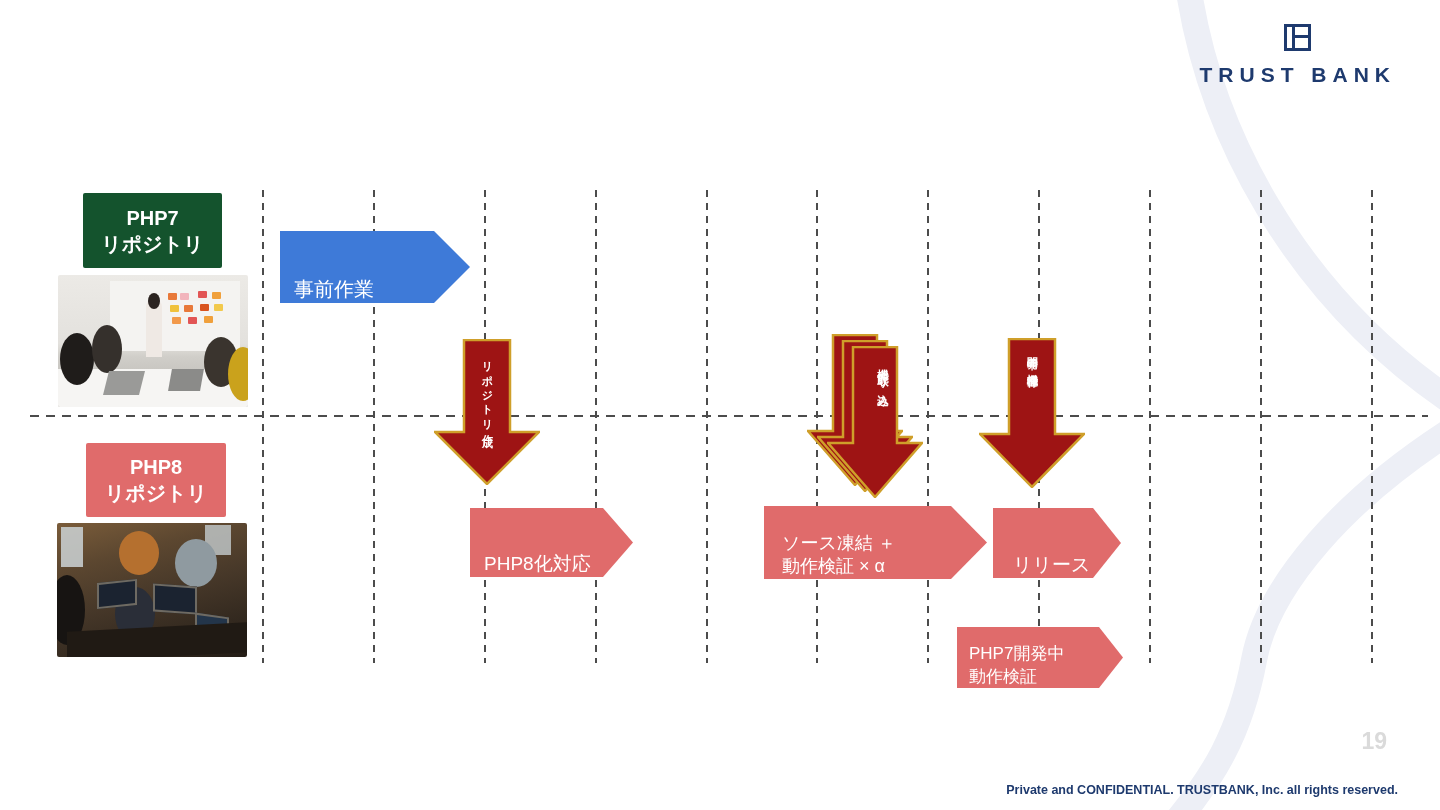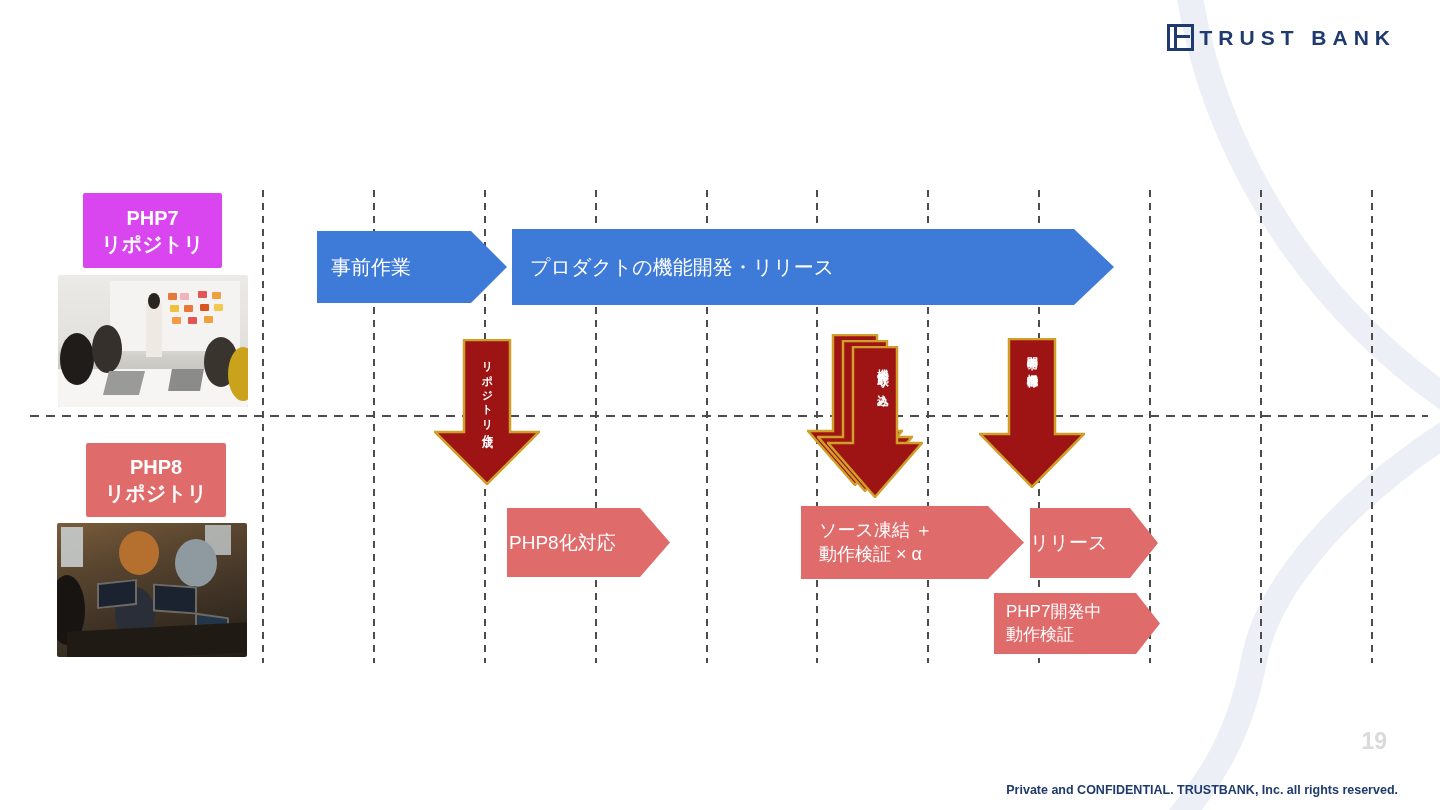--- a/index.html
+++ b/index.html
@@ -6,41 +6,41 @@
   html,body { background:#888; }
   .slide {
     position:relative; width:1440px; height:810px; margin:0 auto;
     background:#ffffff; overflow:hidden;
     font-family:"Liberation Sans","DejaVu Sans",sans-serif;
   }
   
   .curve-svg { position:absolute; left:0; top:0; z-index:0; }
 
   
-  .logo { position:absolute; top:24px; right:44px; display:flex; align-items:center; gap:6px; z-index:5; }
+  .logo { position:absolute; top:24px; right:44px; display:flex; align-items:center; gap:12px; z-index:5;flex-direction:column; }
   .logo-icon { width:27px; height:27px; border:3px solid #1e3a6e; display:grid; grid-template-columns:36% 64%; }
   .logo-icon .col-l { border-right:3px solid #1e3a6e; }
   .logo-icon .col-r { display:grid; grid-template-rows:1fr 1fr; }
   .logo-icon .r-top { border-bottom:3px solid #1e3a6e; }
   .logo-text { color:#1e3a6e; font-size:21px; font-weight:bold; letter-spacing:6px; }
 
   
   .title { position:absolute; top:82px; left:0; width:1000px; text-align:center; left:220px;
            font-size:41px; font-weight:bold; color:#2c3d8e; letter-spacing:1px; z-index:5; }
 
   
   .vline { position:absolute; top:190px; height:473px; width:2px; z-index:1;
            background:repeating-linear-gradient(180deg,#4c4c4c 0 7px,transparent 7px 13px); }
   .hline { position:absolute; left:30px; top:415px; width:1398px; height:2px; z-index:1;
            background:repeating-linear-gradient(90deg,#4c4c4c 0 9px,transparent 9px 16px); }
 
   
   .lane-box { position:absolute; z-index:3; display:flex; flex-direction:column; justify-content:center;
               align-items:center; color:#fff; font-weight:bold; font-size:20px; line-height:1.3; border-radius:2px; }
-  .lane-php7 { left:83px; top:193px; width:139px; height:75px; background:#d946ef; }
+  .lane-php7 { left:83px; top:193px; width:139px; height:75px; background:#14532d; }
   .lane-php8 { left:86px; top:443px; width:140px; height:74px; background:#e06b6b; }
 
   
   .photo { position:absolute; z-index:3; overflow:hidden; border-radius:2px; }
   .photo1 { left:58px; top:275px; width:190px; height:132px;
             background:linear-gradient(180deg,#eceae6 0%,#e3e1dd 52%,#d0cec9 62%,#b5b2ad 100%); }
   .photo1 .board { position:absolute; left:52px; top:6px; width:130px; height:70px; background:#f4f3f1; }
   .note { position:absolute; width:9px; height:7px; border-radius:1px; }
   .n1{left:110px;top:18px;background:#e8793a;} .n2{left:122px;top:18px;background:#f2b4bc;}
   .n3{left:140px;top:16px;background:#e25555;} .n4{left:154px;top:17px;background:#f0a03c;}
@@ -67,33 +67,33 @@
   .p2b2{left:118px;top:16px;width:42px;height:48px;background:#8f9aa0;}
   .p2b3{left:58px;top:64px;width:40px;height:54px;background:#2a2e38;}
   .p2b4{left:-8px;top:52px;width:36px;height:70px;background:#171412;}
   .screen { position:absolute; background:#1b2330; border:2px solid #6e6a62; }
   .s1{left:40px;top:58px;width:40px;height:26px;transform:skewY(-6deg);}
   .s2{left:96px;top:62px;width:44px;height:28px;transform:skewY(4deg);}
   .s3{left:138px;top:92px;width:34px;height:24px;transform:skewY(8deg);background:#23354a;}
   .photo2 .table2 { position:absolute; left:10px; bottom:0; width:180px; height:30px; background:#201a14; transform:skewY(-3deg); }
 
   
-  .flow { position:absolute; z-index:3; display:flex; align-items:center; color:#fff;
-          clip-path:polygon(0 0,calc(100% - var(--tip)) 0,100% 50%,calc(100% - var(--tip)) 100%,0 100%);margin-left:37px; }
+  .flow { position:absolute; z-index:3; display:flex; align-items:flex-end; color:#fff;
+          clip-path:polygon(0 0,calc(100% - var(--tip)) 0,100% 50%,calc(100% - var(--tip)) 100%,0 100%); }
   .flow.blue { background:#3e7ad8; }
   .flow.salmon { background:#e06b6b; }
   .s-prework   { --tip:36px; left:280px; top:231px; width:190px; height:72px; font-size:20px; padding-left:14px; }
   .s-featdev   { --tip:40px; left:475px; top:229px; width:602px; height:76px; font-size:20px; padding-left:18px; }
   .box-freeze  { position:absolute; z-index:3; left:1122px; top:237px; width:136px; height:61px; background:#3e7ad8;
                  color:#fff; font-size:19px; display:flex; align-items:center; justify-content:center; }
-  .s-php8conv  { --tip:30px; left:470px; top:508px; width:163px; height:69px; font-size:19px; padding-left:2px; }
+  .s-php8conv  { --tip:30px; left:470px; top:508px; width:163px; height:69px; font-size:19px; padding-left:14px; }
   .s-kensho    { --tip:27px; left:637px; top:508px; width:126px; height:69px; font-size:18px; padding-left:13px; }
   .s-import    { --tip:36px; left:764px; top:506px; width:223px; height:73px; font-size:18px; padding-left:18px; }
-  .s-release   { --tip:28px; left:993px; top:508px; width:128px; height:70px; font-size:19px; }
-  .s-move      { --tip:24px; left:957px; top:593px; width:166px; height:61px; font-size:17px; padding-left:12px; }
+  .s-release   { --tip:28px; left:993px; top:508px; width:128px; height:70px; font-size:19px; padding-left:20px; }
+  .s-move      { --tip:24px; left:957px; top:627px; width:166px; height:61px; font-size:17px; padding-left:12px; }
   .s-resume    { --tip:28px; left:1123px; top:593px; width:255px; height:63px; font-size:17px; padding-left:14px; }
   .flow .two-line { display:flex; flex-direction:column; line-height:1.32; }
 
   
   .down { position:absolute; z-index:4; }
   .down svg { display:block; }
   .down-text { position:absolute; left:50%; transform:translateX(-50%);
                writing-mode:vertical-rl; text-orientation:upright;
                color:#fff; font-size:11px; font-weight:bold; letter-spacing:2px; white-space:nowrap; }
   .d-repo   { left:434px; top:339px; }
@@ -170,23 +170,20 @@
       <div class="blob b2"></div>
       <div class="blob b3"></div>
       <div class="blob b4"></div>
     <div class="laptop1"></div>
       <div class="laptop2"></div>
   </div>
 
   <div class="flow blue s-prework">
     <span>事前作業</span>
   </div>
-  <div class="flow blue s-featdev">
-    <span>プロダクトの機能開発・リリース</span>
-  </div>
 
   <div class="down d-repo">
     <svg width="106" height="146" viewBox="0 0 106 146">
       <polygon points="30,1 76,1 76,93 105,93 53,145 1,93 30,93" fill="#9e1414" stroke="#cf9f2a" stroke-width="2.5" stroke-linejoin="miter"></polygon>
     </svg>
     <span class="down-text">リポジトリ作成</span>
   </div>
 
   <div class="down d-import">
     <svg class="layer-back" width="96" height="152" viewBox="0 0 96 152">

